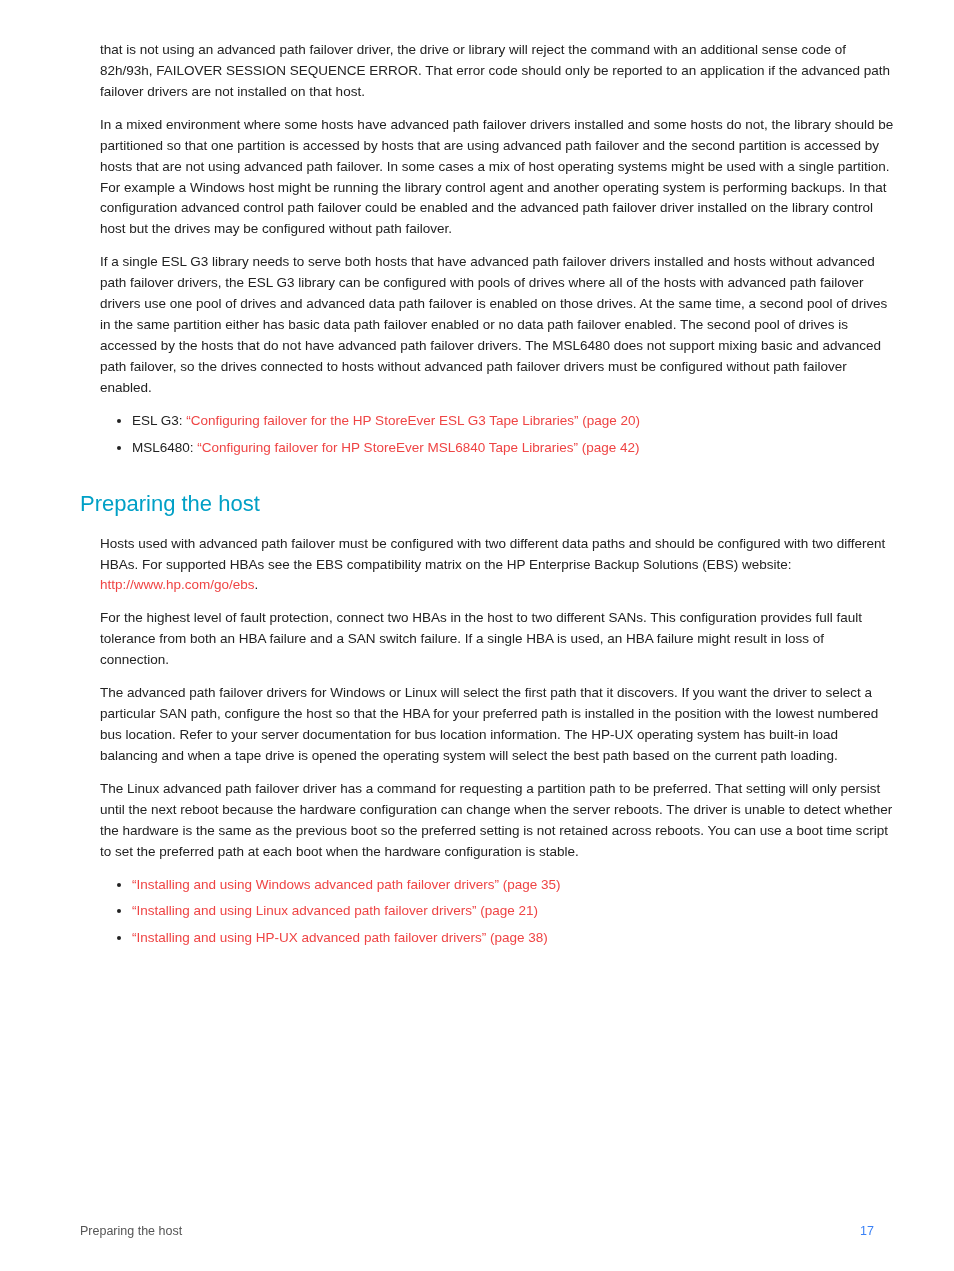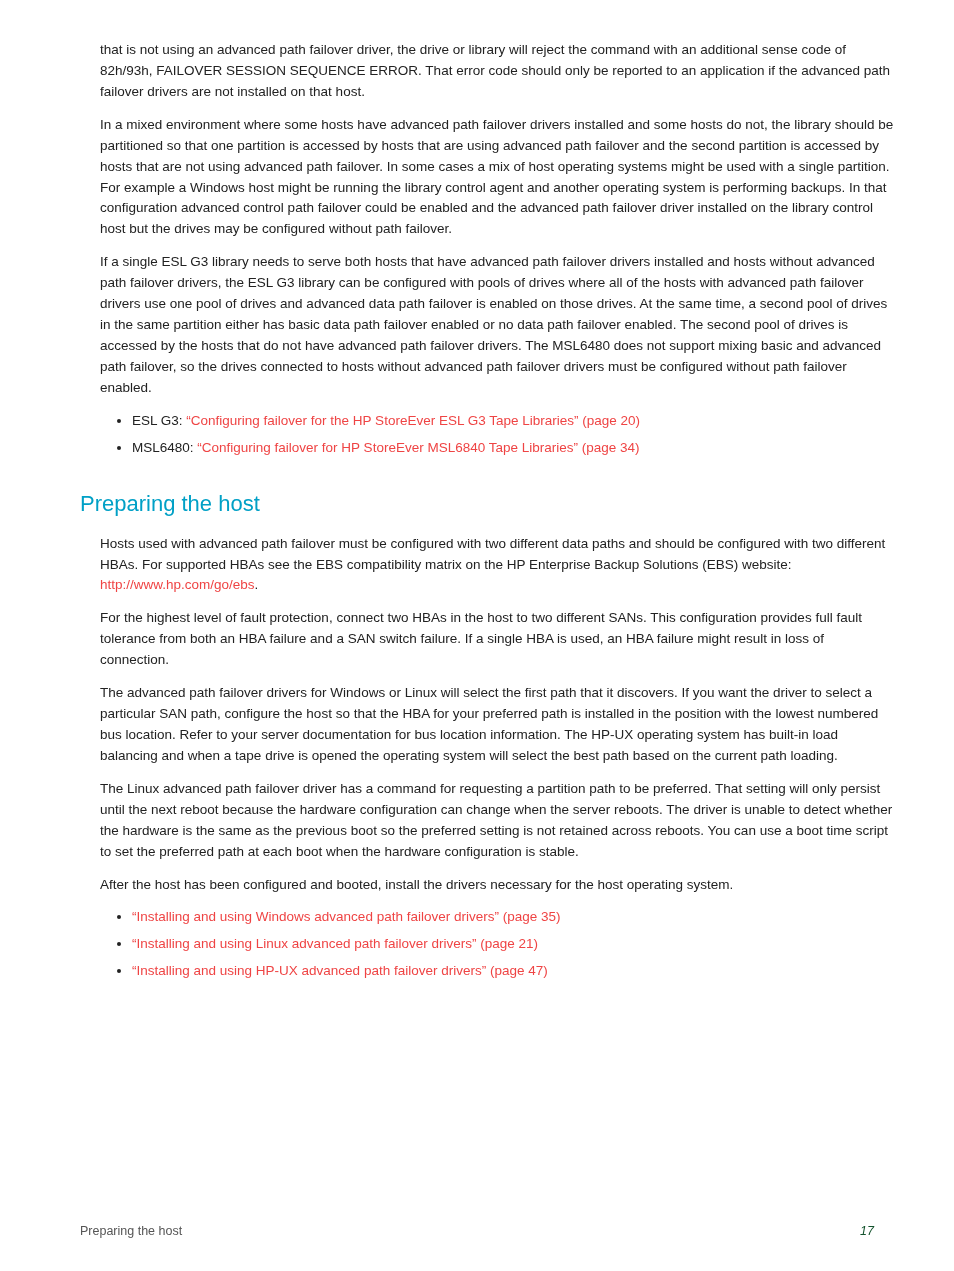--- a/index.html
+++ b/index.html
@@ -59,22 +59,21 @@
 
     .footer {
       position: absolute;
       bottom: 30px;
       left: 0;
       right: 0;
       display: flex;
       justify-content: flex-end;
       padding: 0 80px;
       font-size: 12.5px;
-      color: #14532d;
-      font-style: italic;
+      color: #3b82f6;
     }
 
     .footer-left {
       position: absolute;
       bottom: 30px;
       left: 80px;
       font-size: 12.5px;
       color: #555;
     }
 
@@ -94,50 +93,49 @@
     <p class="body-text">In a mixed environment where some hosts have advanced path failover drivers installed and some hosts do not, the library should be partitioned so that one partition is accessed by hosts that are using advanced path failover and the second partition is accessed by hosts that are not using advanced path failover. In some cases a mix of host operating systems might be used with a single partition. For example a Windows host might be running the library control agent and another operating system is performing backups. In that configuration advanced control path failover could be enabled and the advanced path failover driver installed on the library control host but the drives may be configured without path failover.</p>
 
     <p class="body-text">If a single ESL G3 library needs to serve both hosts that have advanced path failover drivers installed and hosts without advanced path failover drivers, the ESL G3 library can be configured with pools of drives where all of the hosts with advanced path failover drivers use one pool of drives and advanced data path failover is enabled on those drives. At the same time, a second pool of drives in the same partition either has basic data path failover enabled or no data path failover enabled. The second pool of drives is accessed by the hosts that do not have advanced path failover drivers. The MSL6480 does not support mixing basic and advanced path failover, so the drives connected to hosts without advanced path failover drivers must be configured without path failover enabled.</p>
 
 
     <ul class="bullet-list">
       <li>
         <span>ESL G3: </span><a class="link-text" href="#">“Configuring failover for the HP StoreEver ESL G3 Tape Libraries” (page 20)</a>
       </li>
       <li>
-        <span>MSL6480: </span><a class="link-text" href="#">“Configuring failover for HP StoreEver MSL6840 Tape Libraries” (page 34)</a>
+        <span>MSL6480: </span><a class="link-text" href="#">“Configuring failover for HP StoreEver MSL6840 Tape Libraries” (page 42)</a>
       </li>
     </ul>
   </div>
 
   <h2 class="section-heading">Preparing the host</h2>
 
   <div class="content-indented">
 
     <p class="body-text">
       <span>Hosts used with advanced path failover must be configured with two different data paths and should be configured with two different HBAs. For supported HBAs see the EBS compatibility matrix on the HP Enterprise Backup Solutions (EBS) website: </span><a class="link-text" href="#">http://www.hp.com/go/ebs</a><span>.</span>
     </p>
 
     <p class="body-text">For the highest level of fault protection, connect two HBAs in the host to two different SANs. This configuration provides full fault tolerance from both an HBA failure and a SAN switch failure. If a single HBA is used, an HBA failure might result in loss of connection.</p>
 
     <p class="body-text">The advanced path failover drivers for Windows or Linux will select the first path that it discovers. If you want the driver to select a particular SAN path, configure the host so that the HBA for your preferred path is installed in the position with the lowest numbered bus location. Refer to your server documentation for bus location information. The HP-UX operating system has built-in load balancing and when a tape drive is opened the operating system will select the best path based on the current path loading.</p>
 
     <p class="body-text">The Linux advanced path failover driver has a command for requesting a partition path to be preferred. That setting will only persist until the next reboot because the hardware configuration can change when the server reboots. The driver is unable to detect whether the hardware is the same as the previous boot so the preferred setting is not retained across reboots. You can use a boot time script to set the preferred path at each boot when the hardware configuration is stable.</p>
 
-    <p class="body-text">After the host has been configured and booted, install the drivers necessary for the host operating system.</p>
 
     <ul class="bullet-list">
       <li>
         <a class="link-text" href="#">“Installing and using Windows advanced path failover drivers” (page 35)</a>
       </li>
       <li>
         <a class="link-text" href="#">“Installing and using Linux advanced path failover drivers” (page 21)</a>
       </li>
       <li>
-        <a class="link-text" href="#">“Installing and using HP-UX advanced path failover drivers” (page 47)</a>
+        <a class="link-text" href="#">“Installing and using HP-UX advanced path failover drivers” (page 38)</a>
       </li>
     </ul>
   </div>
 
   <div class="footer-left">Preparing the host</div>
   <div class="footer">17</div>
 
 </div>
 
 </body></html>

